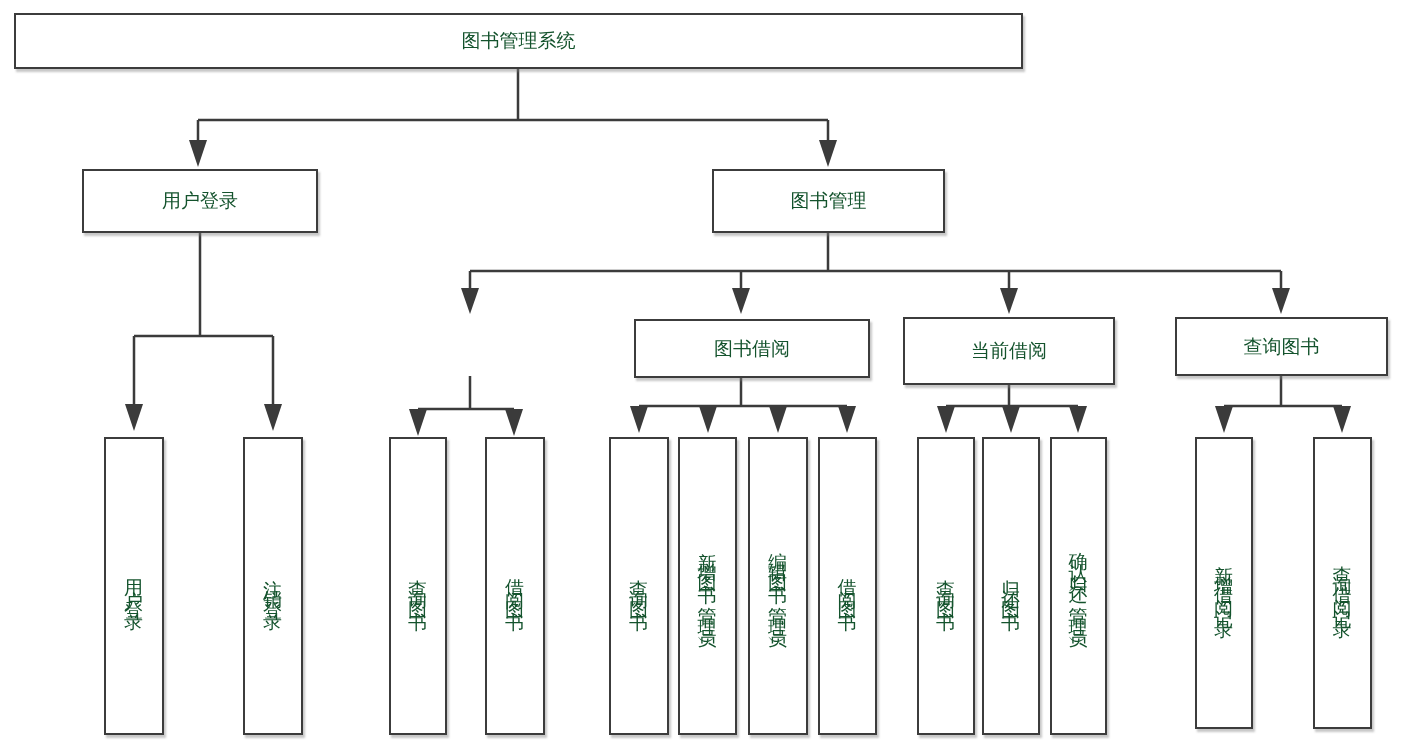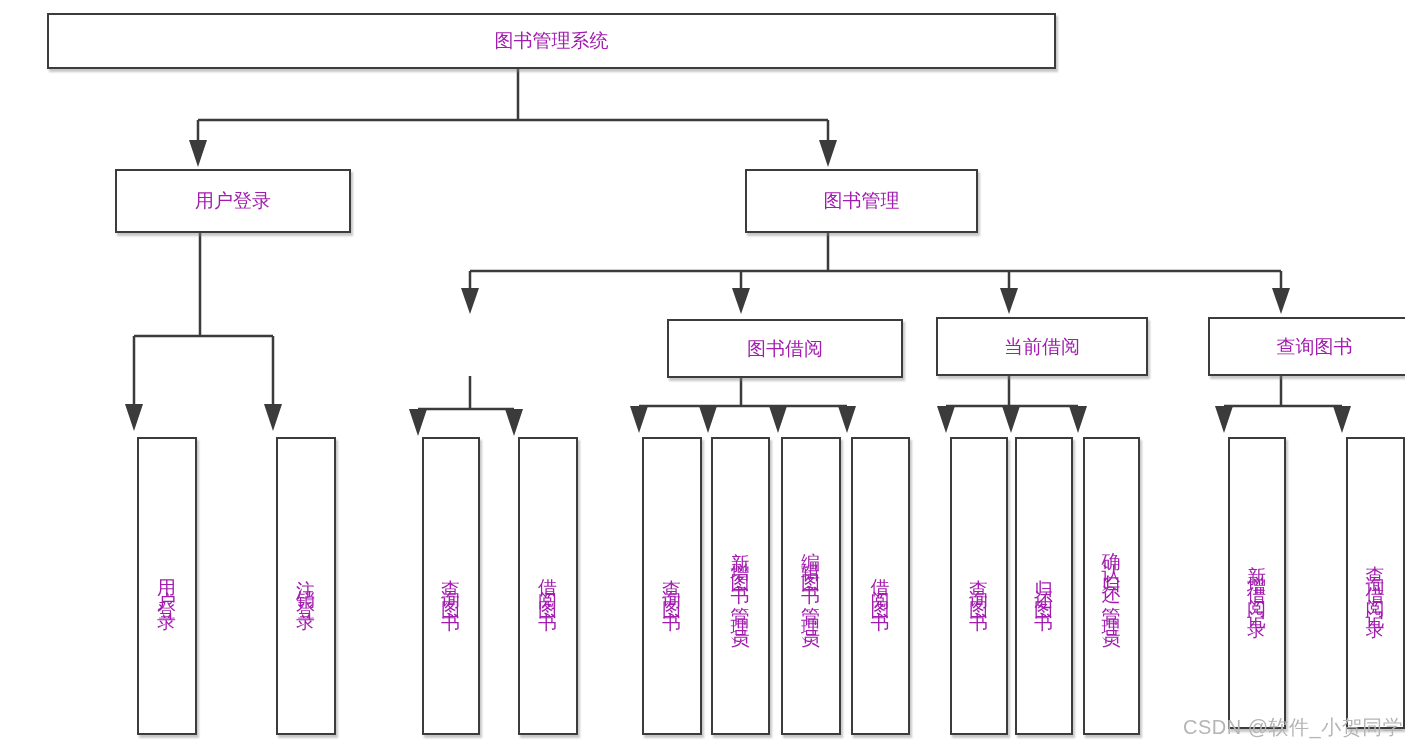--- a/index.html
+++ b/index.html
@@ -10,25 +10,24 @@
     font-family:"Liberation Sans","DejaVu Sans",sans-serif;
     overflow:hidden;
   }
   #wires{position:absolute;left:0;top:0;width:1405px;height:747px;}
   .box{
     position:absolute;
     background:#ffffff;
     border:2px solid #3c3c3c;
     box-shadow:2px 3px 2px rgba(130,130,130,0.45);
     display:flex;align-items:center;justify-content:center;
-    color:#a21caf;
+    color:#14532d;
     font-size:19px;
     box-sizing:border-box;
     z-index:2;
-    margin-left:33px;
   }
   .box.v{
     writing-mode:vertical-lr;
     text-orientation:mixed;
     letter-spacing:11px;
     line-height:1;
     font-size:19px;
   }
   #watermark{
     position:absolute;
@@ -78,35 +77,34 @@
       <polygon points="1333,406 1351,406 1342,433"></polygon>
     </g>
   </svg>
 
   <div class="box h" style="left:14px;top:13px;width:1009px;height:56px">图书管理系统</div>
 
   <div class="box h" style="left:82px;top:169px;width:236px;height:64px">用户登录</div>
   <div class="box h" style="left:712px;top:169px;width:233px;height:64px">图书管理</div>
 
   <div class="box h" style="left:634px;top:319px;width:236px;height:59px">图书借阅</div>
-  <div class="box h" style="left:903px;top:317px;width:212px;height:59px">当前借阅</div>
+  <div class="box h" style="left:903px;top:317px;width:212px;height:68px">当前借阅</div>
   <div class="box h" style="left:1175px;top:317px;width:213px;height:59px">查询图书</div>
 
   <div class="box v" style="left:104px;top:437px;width:60px;height:298px">用户登录</div>
   <div class="box v" style="left:243px;top:437px;width:60px;height:298px">注销登录</div>
 
   <div class="box v" style="left:389px;top:437px;width:58px;height:298px">查询图书</div>
   <div class="box v" style="left:485px;top:437px;width:60px;height:298px">借阅图书</div>
 
   <div class="box v" style="left:609px;top:437px;width:60px;height:298px">查询图书</div>
   <div class="box v" style="left:678px;top:437px;width:59px;height:298px">新增图书（管理员）</div>
   <div class="box v" style="left:748px;top:437px;width:60px;height:298px">编辑图书（管理员）</div>
   <div class="box v" style="left:818px;top:437px;width:59px;height:298px">借阅图书</div>
 
   <div class="box v" style="left:917px;top:437px;width:58px;height:298px">查询图书</div>
   <div class="box v" style="left:982px;top:437px;width:58px;height:298px">归还图书</div>
   <div class="box v" style="left:1050px;top:437px;width:57px;height:298px">确认归还（管理员）</div>
 
   <div class="box v" style="left:1195px;top:437px;width:58px;height:292px">新增借阅记录</div>
   <div class="box v" style="left:1313px;top:437px;width:59px;height:292px">查询借阅记录</div>
 
-  <div id="watermark">CSDN @软件_小贺同学</div>
 </div>
 
 </body></html>

